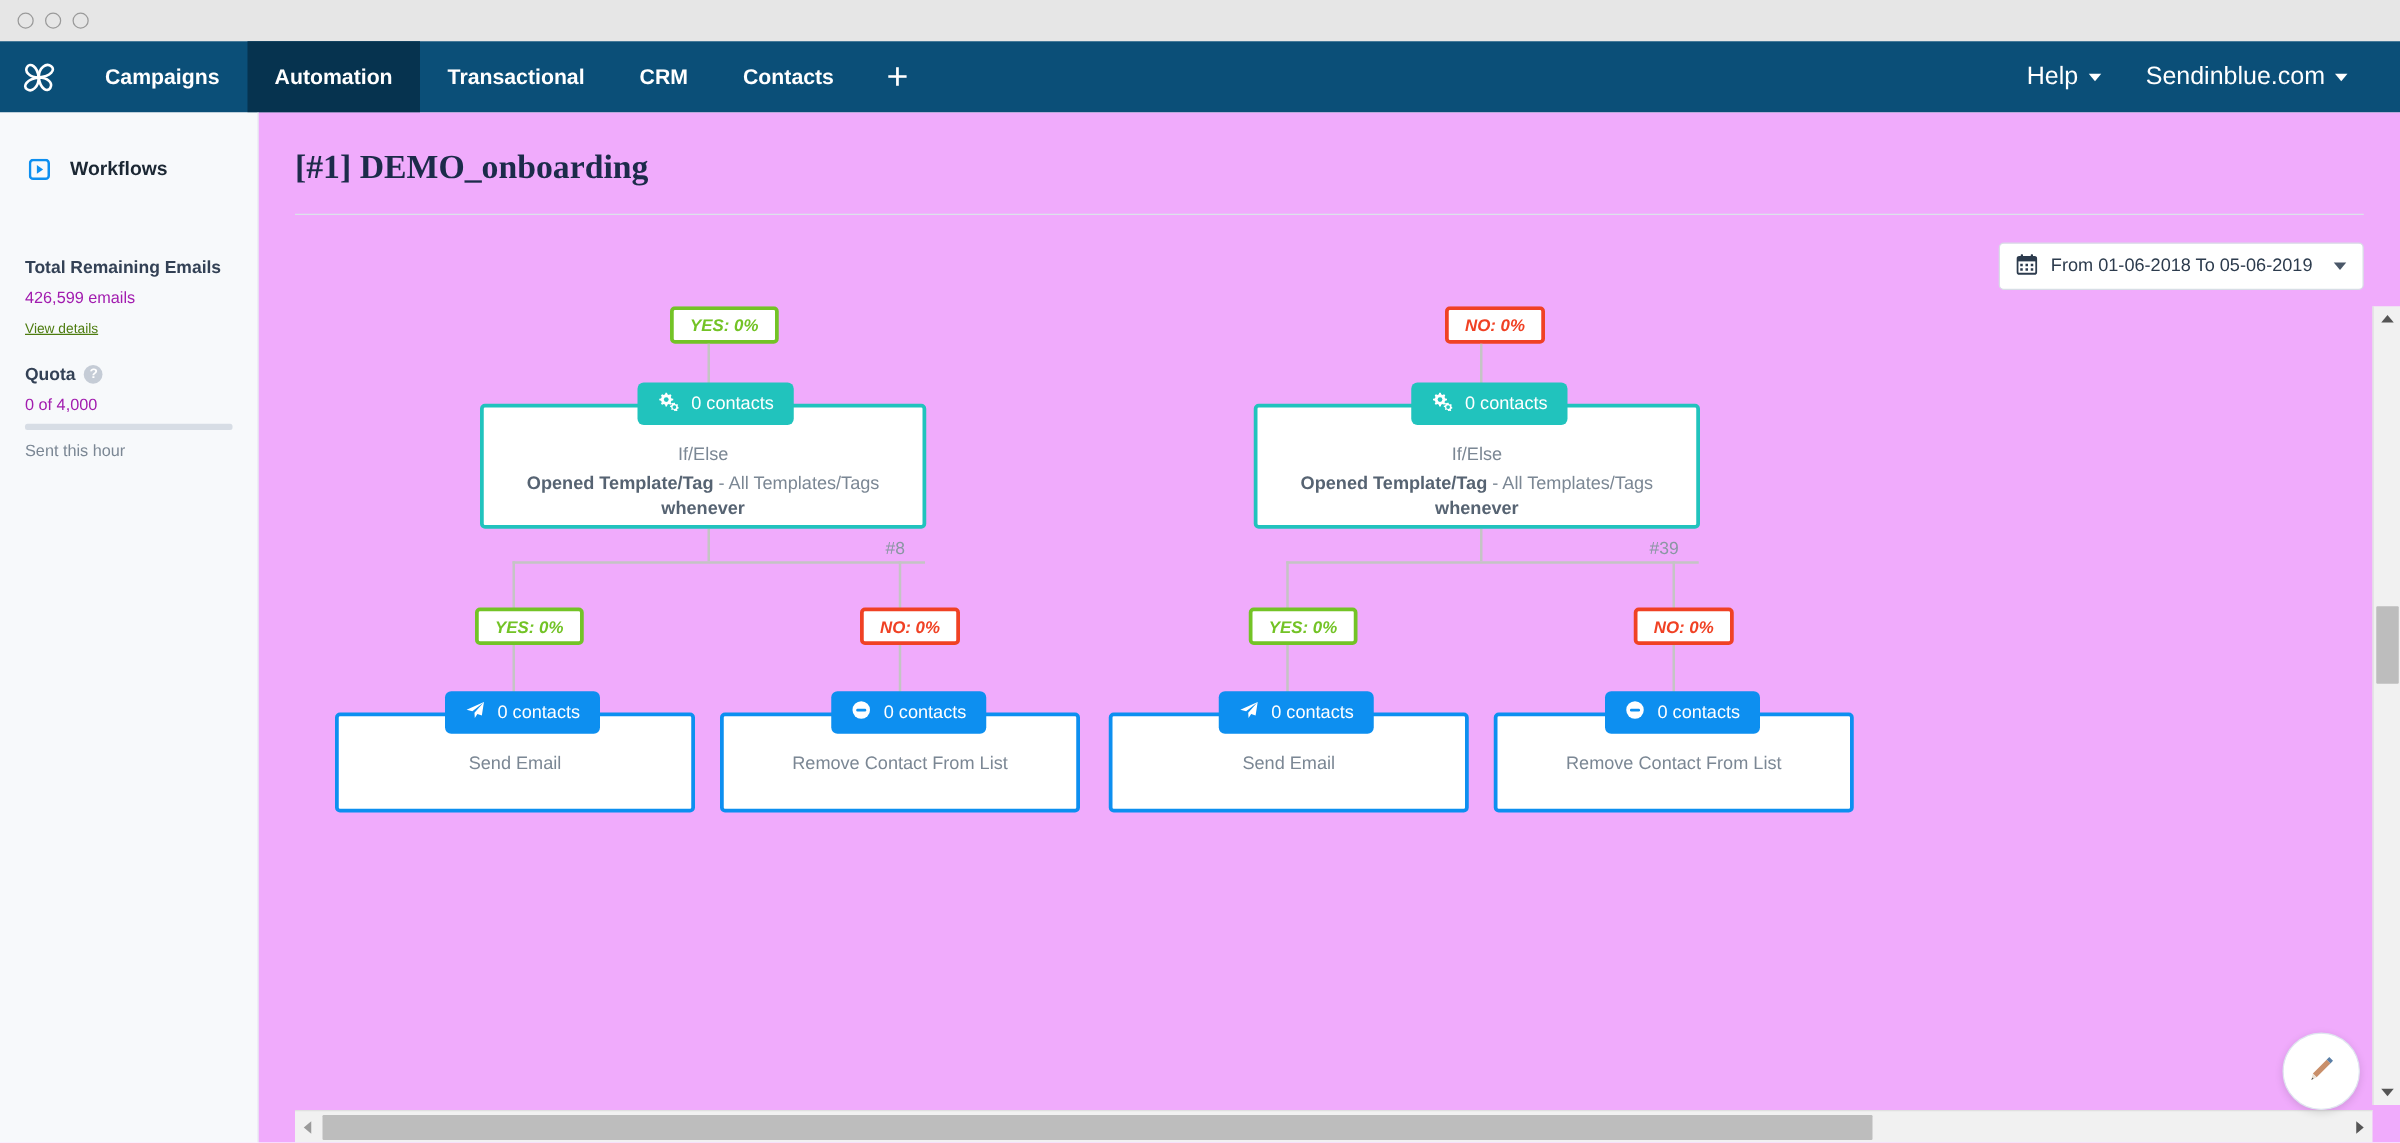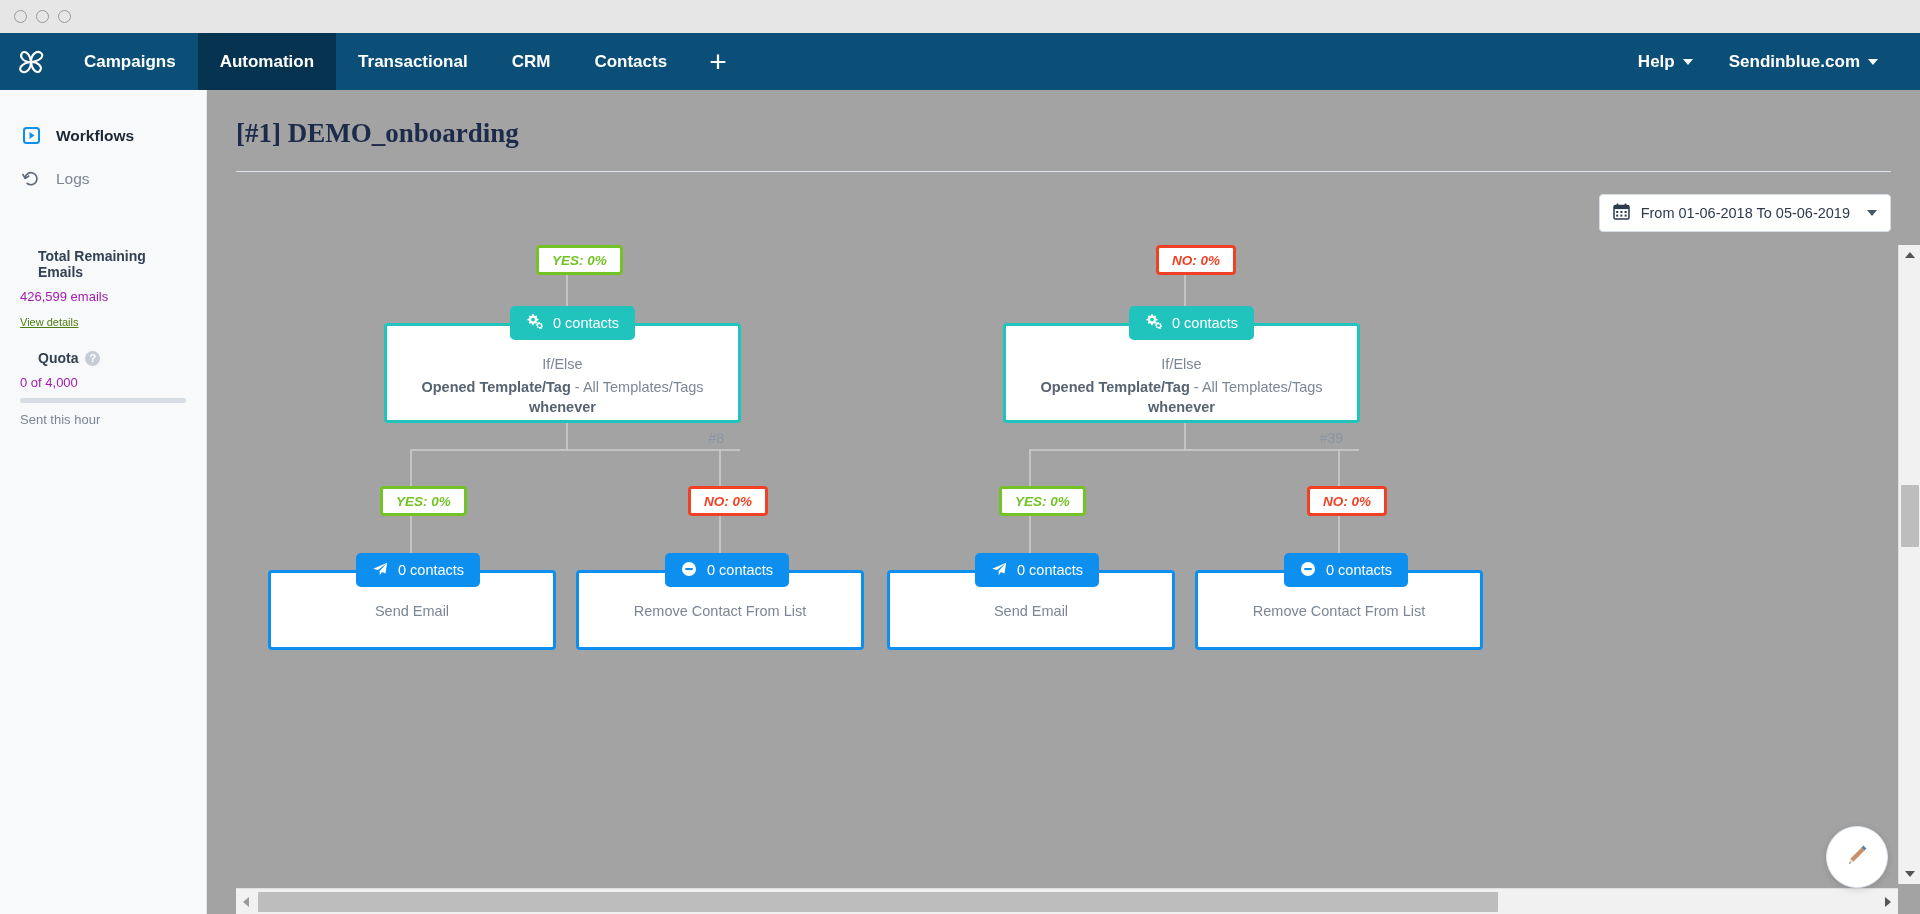--- a/index.html
+++ b/index.html
@@ -38,21 +38,21 @@
     cursor: pointer; white-space: nowrap;
   }
   .nav-item.active { background: #06334f; }
   .nav-plus {
     display: flex; align-items: center; padding: 0 20px;
     font-size: 30px; font-weight: 300; line-height: 1; color: #fff; cursor: pointer;
   }
   .nav-right {
     margin-left: auto; display: flex; align-items: stretch; padding-right: 24px;
   }
-  .nav-right .nav-item { font-size: 17px; font-weight: bold; padding: 0 18px; }
+  .nav-right .nav-item { font-size: 20px; font-weight: normal; padding: 0 18px; }
   .caret {
     display: inline-block; margin-left: 8px;
     border-left: 5px solid transparent; border-right: 5px solid transparent;
     border-top: 6px solid #ffffff;
   }
 
   
   .shell { display: flex; height: 824px; }
 
   
@@ -65,38 +65,38 @@
     height: 43px; padding-left: 20px; cursor: pointer;
     color: #7b8794; font-size: 15.5px;
   }
   .side-item.active { color: #1b2733; font-weight: bold; }
   .side-icon { width: 22px; display:flex; align-items:center; justify-content:center; flex:none; }
   .side-sep { height: 28px; }
   .side-block { padding: 0 20px; }
   .side-h {
     font-size: 14px; font-weight: bold; color: #334155;
     margin-top: 20px; margin-bottom: 9px;
-    display: flex; align-items: center; gap: 7px; margin-left: 18px;
+    display: flex; align-items: center; gap: 7px;
   }
   .side-sub { font-size: 13px; color: #a21caf; margin-bottom: 8px; }
   .side-link {
     font-size: 11px; color: #4d7c0f; text-decoration: underline; cursor: pointer;
   }
   .help-dot {
     width: 15px; height: 15px; border-radius: 50%;
     background: #c5ccd6; color:#fff; font-size: 11px; font-weight: bold;
     display: flex; align-items: center; justify-content: center;
   }
   .quota-bar {
     height: 5px; background: #d7dde5; border-radius: 2px; margin: 7px 0 9px 0;
   }
   .quota-foot { font-size: 13px; color: #7b8794; }
 
   
-  .main { flex: 1; position: relative; background: #a3a3a3; min-width: 0; }
+  .main { flex: 1; position: relative; background: #f0abfc; min-width: 0; }
   .page-title {
     font-family: "Liberation Serif", serif;
     font-size: 27px; font-weight: bold; color: #1c2b4a;
     padding: 28px 0 0 29px;
   }
   .title-rule {
     margin: 22px 29px 0 29px; height: 1px; background: #dbe2ea;
   }
   .date-row { display: flex; justify-content: flex-end; padding: 22px 29px 0 0; }
   .date-picker {
@@ -264,29 +264,20 @@
 
   <div class="sidebar">
     <div class="side-item active">
       <span class="side-icon">
         <svg width="17" height="17" viewBox="0 0 17 17">
             <rect x="1" y="1" width="15" height="15" rx="2.5" fill="none" stroke="#0d8ff0" stroke-width="2"></rect>
             <path d="M6.5 5 L11.5 8.5 L6.5 12 Z" fill="#0d8ff0"></path>
           </svg>
       </span>
       <span>Workflows</span>
-    </div>
-    <div class="side-item">
-      <span class="side-icon">
-        <svg width="18" height="18" viewBox="0 0 18 18">
-            <path d="M3 8 A6 6 0 1 1 5.2 13.4" fill="none" stroke="#5b6876" stroke-width="1.7" stroke-linecap="round"></path>
-            <path d="M1 4.6 L3.2 8.4 L6.6 6.2" fill="none" stroke="#5b6876" stroke-width="1.7" stroke-linecap="round" stroke-linejoin="round"></path>
-          </svg>
-      </span>
-      <span>Logs</span>
     </div>
 
     <div class="side-sep"></div>
     <div class="side-block">
       <div class="side-h">Total Remaining Emails</div>
       <div class="side-sub">426,599 emails</div>
       <a class="side-link">View details</a>
     </div>
 
     <div class="side-block">

